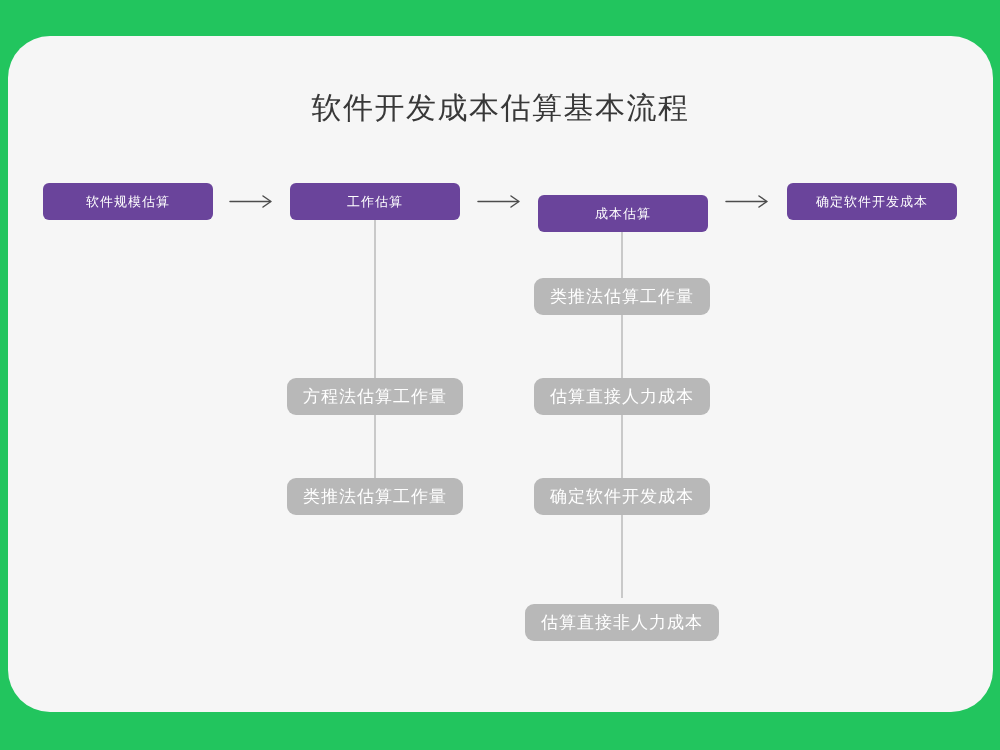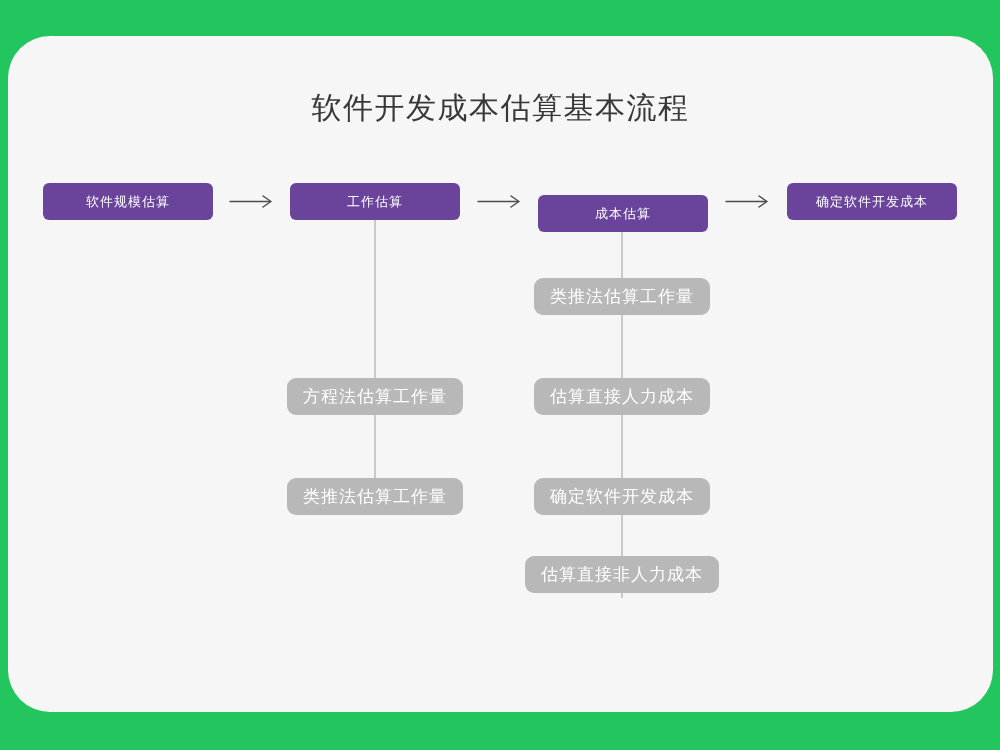--- a/index.html
+++ b/index.html
@@ -90,21 +90,21 @@
     justify-content: center;
     white-space: nowrap;
     z-index: 3;
     min-width: 136px;
   }
   .c2 { left: 367px; }
   .c3 { left: 614px; }
   .r1 { top: 242px; }
   .r2 { top: 342px; }
   .r3 { top: 442px; text-align: center; }
-  .r4 { top: 520px; }
+  .r4 { top: 568px; }
 </style>
 </head>
 <body>
 
 <div class="stage">
   <div class="card">
 
     <h1 class="title">软件开发成本估算基本流程</h1>
 
     <div class="step s1">软件规模估算</div>

